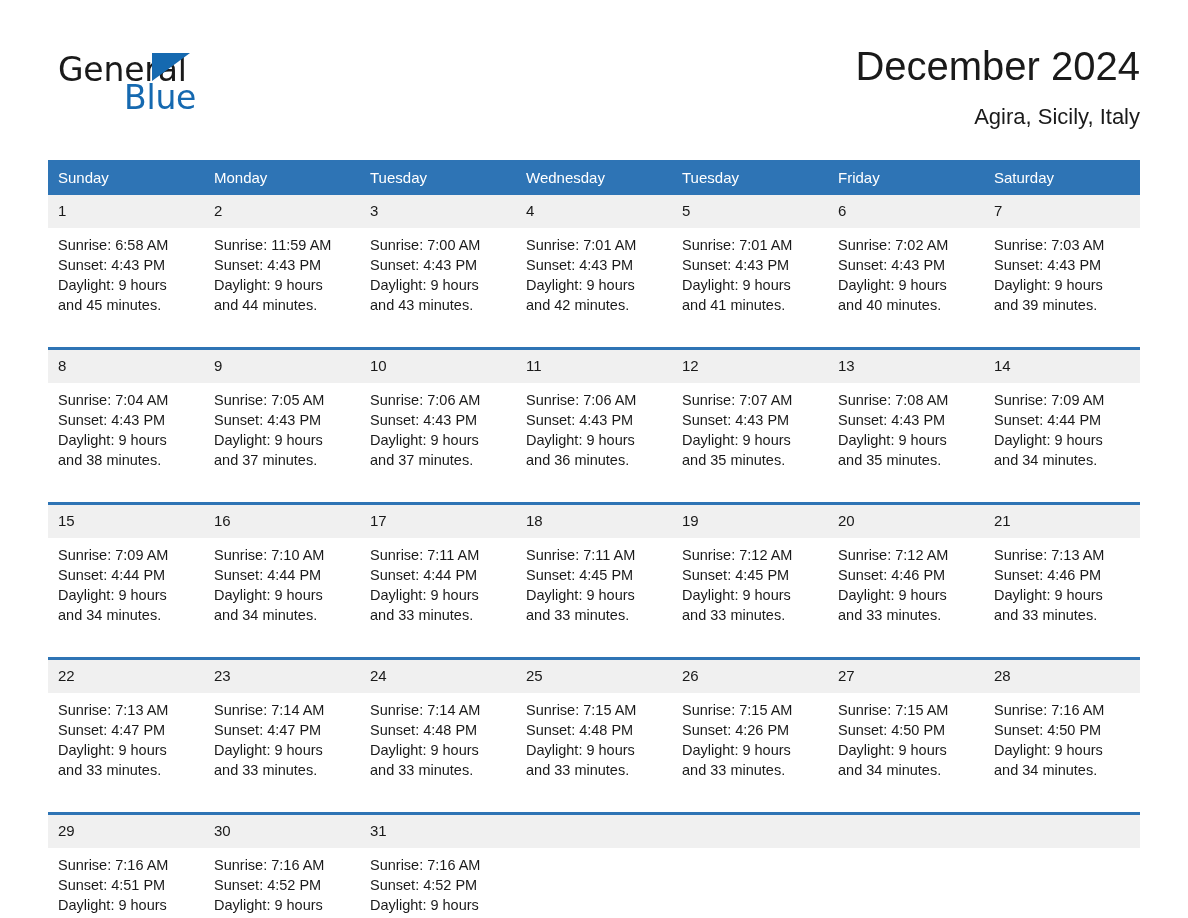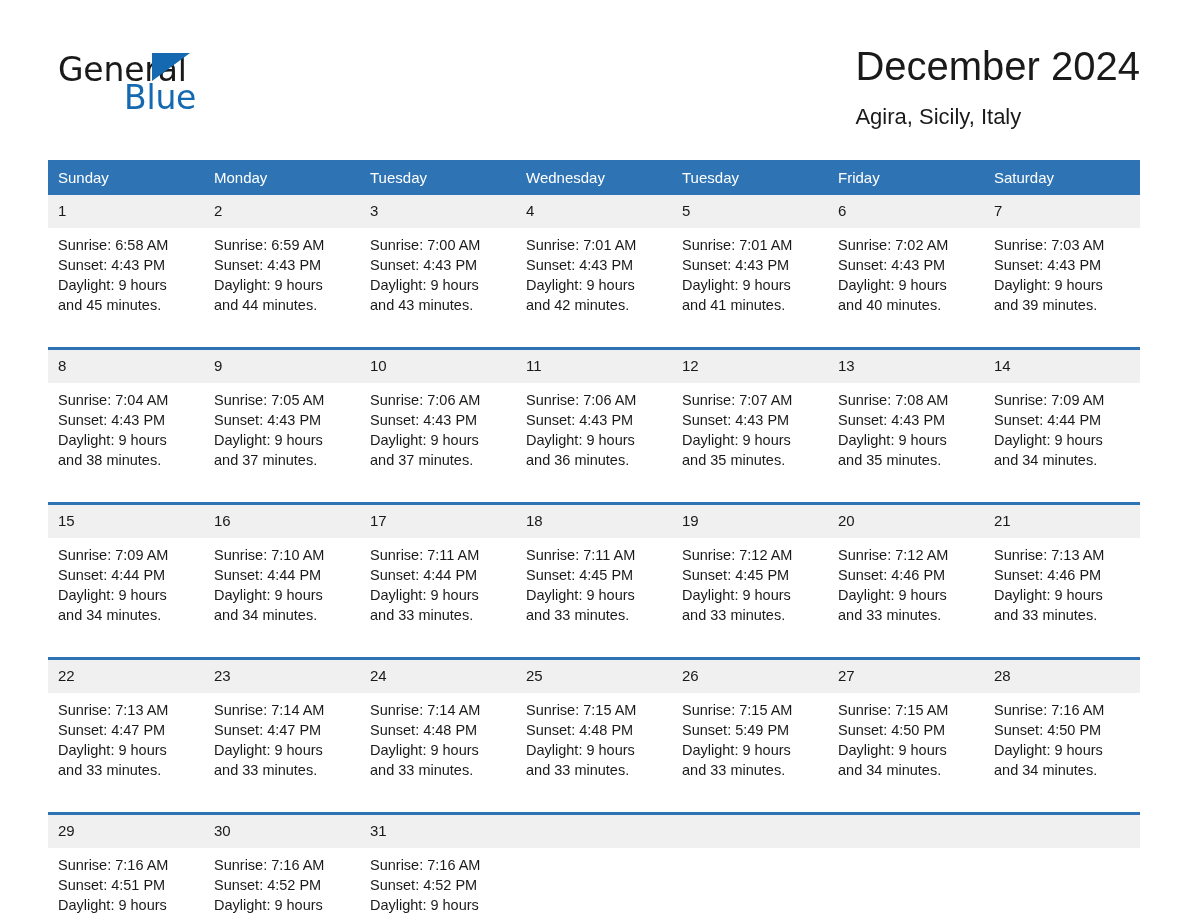--- a/index.html
+++ b/index.html
@@ -64,21 +64,21 @@
     top: 36px;
     font-size: 33px;
     letter-spacing: -0.2px;
     color: #1569B0;
     font-family: "DejaVu Sans", sans-serif;
     font-weight: 400;
     text-align: center;
   }
 
   .titles {
-    text-align: left;
+    text-align: right;
     padding-top: 0px;
   }
   .month-title {
     font-size: 40px;
     font-weight: 400;
     line-height: 48px;
     color: #1a1a1a;
     letter-spacing: 0px;
   }
   .location {
@@ -190,21 +190,21 @@
             <div class="cell-body">
               <div class="cell-line">Sunrise: 6:58 AM</div>
               <div class="cell-line">Sunset: 4:43 PM</div>
               <div class="cell-line">Daylight: 9 hours</div>
               <div class="cell-line">and 45 minutes.</div>
             </div>
           </td>
           <td class="cell">
             <div class="daynum">2</div>
             <div class="cell-body">
-              <div class="cell-line">Sunrise: 6:59 AM</div>
+              <div class="cell-line">Sunrise: 11:59 AM</div>
               <div class="cell-line">Sunset: 4:43 PM</div>
               <div class="cell-line">Daylight: 9 hours</div>
               <div class="cell-line">and 44 minutes.</div>
             </div>
           </td>
           <td class="cell">
             <div class="daynum">3</div>
             <div class="cell-body">
               <div class="cell-line">Sunrise: 7:00 AM</div>
               <div class="cell-line">Sunset: 4:43 PM</div>
@@ -422,21 +422,21 @@
               <div class="cell-line">Sunrise: 7:15 AM</div>
               <div class="cell-line">Sunset: 4:48 PM</div>
               <div class="cell-line">Daylight: 9 hours</div>
               <div class="cell-line">and 33 minutes.</div>
             </div>
           </td>
           <td class="cell">
             <div class="daynum">26</div>
             <div class="cell-body">
               <div class="cell-line">Sunrise: 7:15 AM</div>
-              <div class="cell-line">Sunset: 5:49 PM</div>
+              <div class="cell-line">Sunset: 4:26 PM</div>
               <div class="cell-line">Daylight: 9 hours</div>
               <div class="cell-line">and 33 minutes.</div>
             </div>
           </td>
           <td class="cell">
             <div class="daynum">27</div>
             <div class="cell-body">
               <div class="cell-line">Sunrise: 7:15 AM</div>
               <div class="cell-line">Sunset: 4:50 PM</div>
               <div class="cell-line">Daylight: 9 hours</div>

